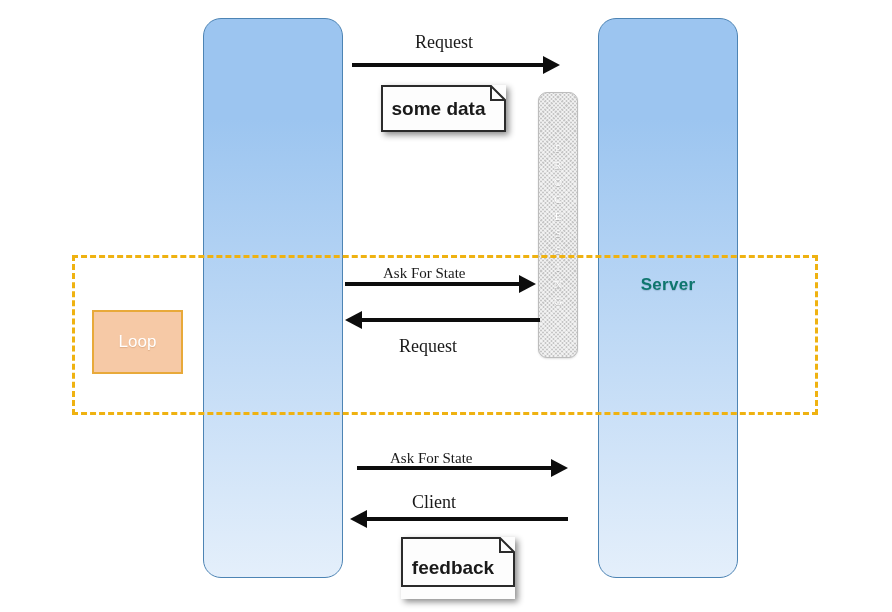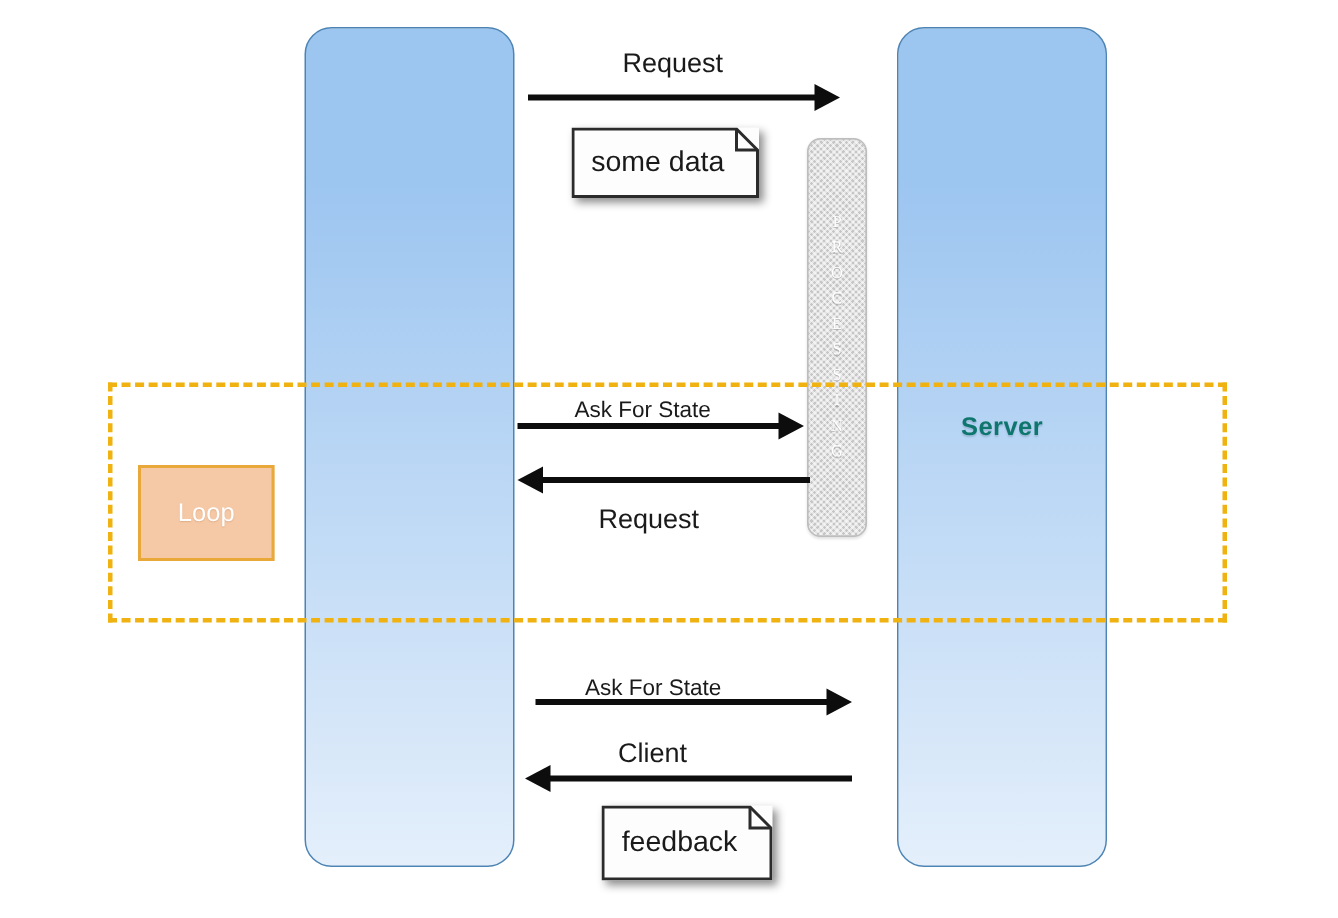--- a/index.html
+++ b/index.html
@@ -78,30 +78,31 @@
     border-top:9px solid transparent;
     border-bottom:9px solid transparent;
   }
   .arrow-head.right{border-left:17px solid #0D0D0D;}
   .arrow-head.left{border-right:17px solid #0D0D0D;}
   .arrow-label{
     position:absolute;
     font-size:15px;
     color:#1A1A1A;
     white-space:nowrap;
-    font-family:Liberation Sans, sans-serif;
+    font-family:Liberation Serif, serif;
   }
   .arrow-label.big{font-size:18px;}
 
   
   .note{
     position:absolute;
     background:#FDFDFD;
     box-sizing:border-box;
     filter:drop-shadow(3px 3px 3px rgba(0,0,0,.45));
+    font-weight:bold;
   }
   .note-svg{position:absolute;left:0;top:0;}
   .note-text{
     position:absolute;left:0;top:0;right:0;bottom:0;
     display:flex;align-items:center;justify-content:center;
     font-size:19px;color:#1A1A1A;
     padding-right:10px;
     box-sizing:border-box;
     font-family:"Liberation Sans",sans-serif;
   }
@@ -143,20 +144,20 @@
     <div class="arrow-line" style="top: 517px; background: rgb(13, 13, 13); left: 363px; width: 205px;"></div>
     <div class="arrow-head left" style="top: 510px; left: 350px; border-right-color: rgb(13, 13, 13);"></div>
     <div class="arrow-label big" style="left: 412px; top: 492px;">Client</div>
     <div class="note" style="left: 381px; top: 85px; width: 125px; height: 47px;">
       <svg class="note-svg" width="125" height="47">
         <path d="M1,1 L110,1 L124,15 L124,46 L1,46 Z" fill="#FDFDFD" stroke="#2B2B2B" stroke-width="2"></path>
         <path d="M110,1 L110,15 L124,15" fill="none" stroke="#2B2B2B" stroke-width="2"></path>
       </svg>
       <div class="note-text">some data</div>
     </div>
-    <div class="note" style="left: 401px; top: 537px; width: 114px; height: 50px;">
+    <div class="note" style="left: 401px; top: 537px; width: 114px; height: 62px;">
       <svg class="note-svg" width="114" height="50">
         <path d="M1,1 L99,1 L113,15 L113,49 L1,49 Z" fill="#FDFDFD" stroke="#2B2B2B" stroke-width="2"></path>
         <path d="M99,1 L99,15 L113,15" fill="none" stroke="#2B2B2B" stroke-width="2"></path>
       </svg>
       <div class="note-text">feedback</div>
     </div>
   </div>
 
 </body></html>

